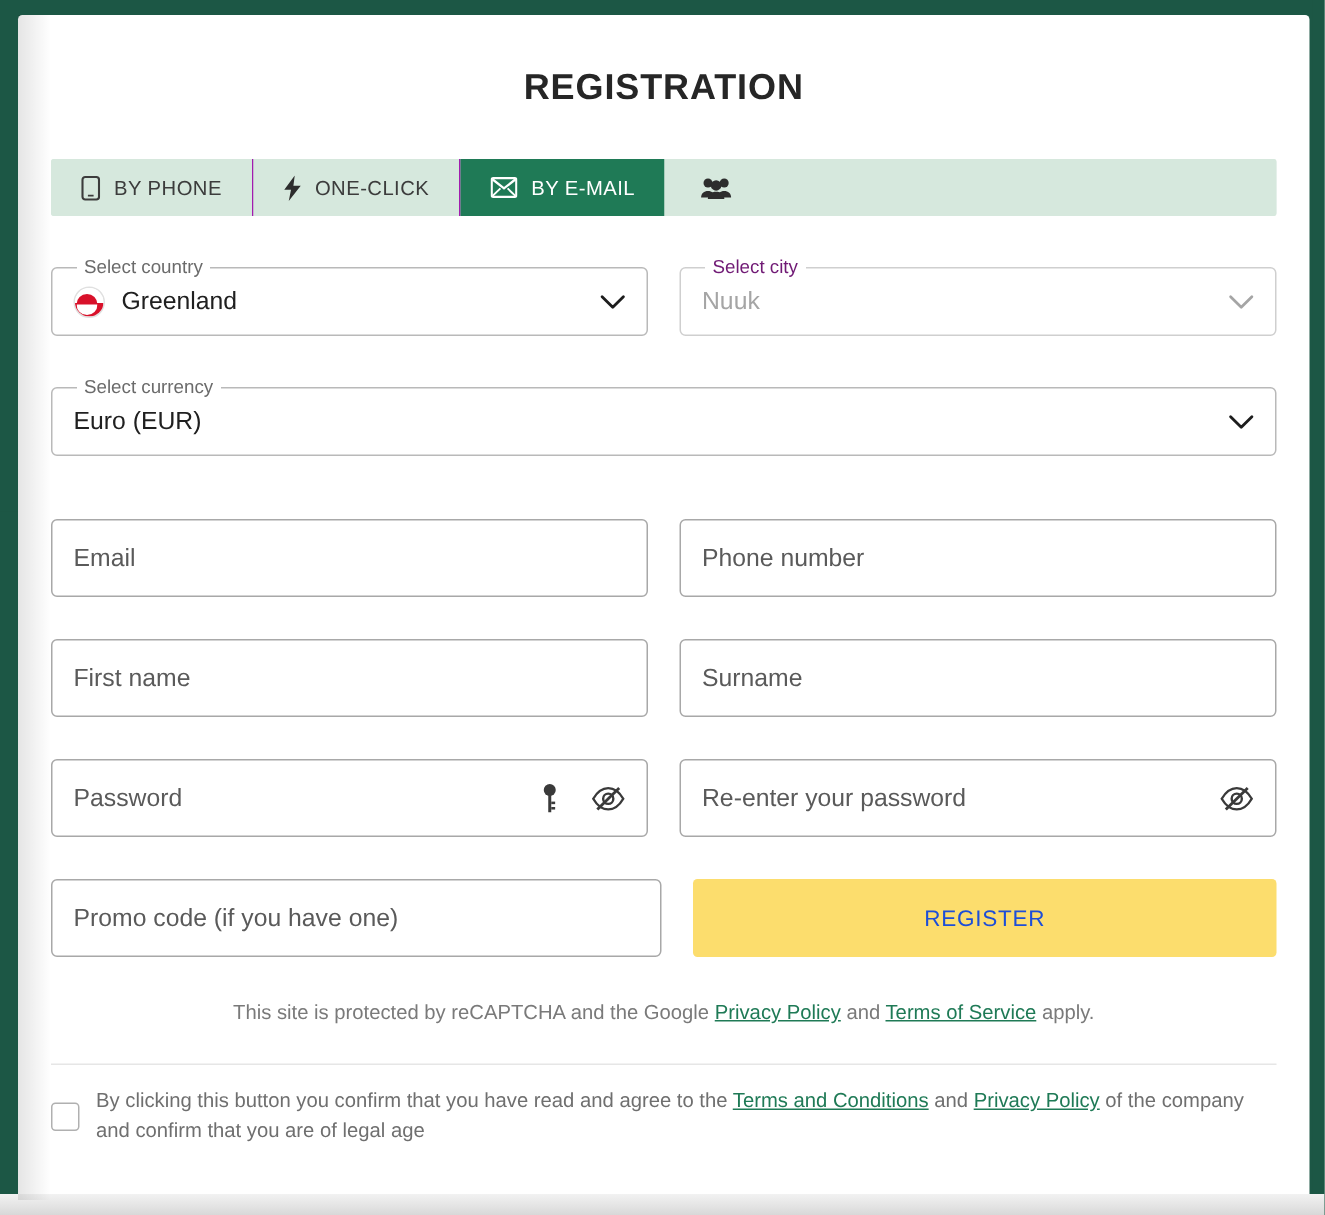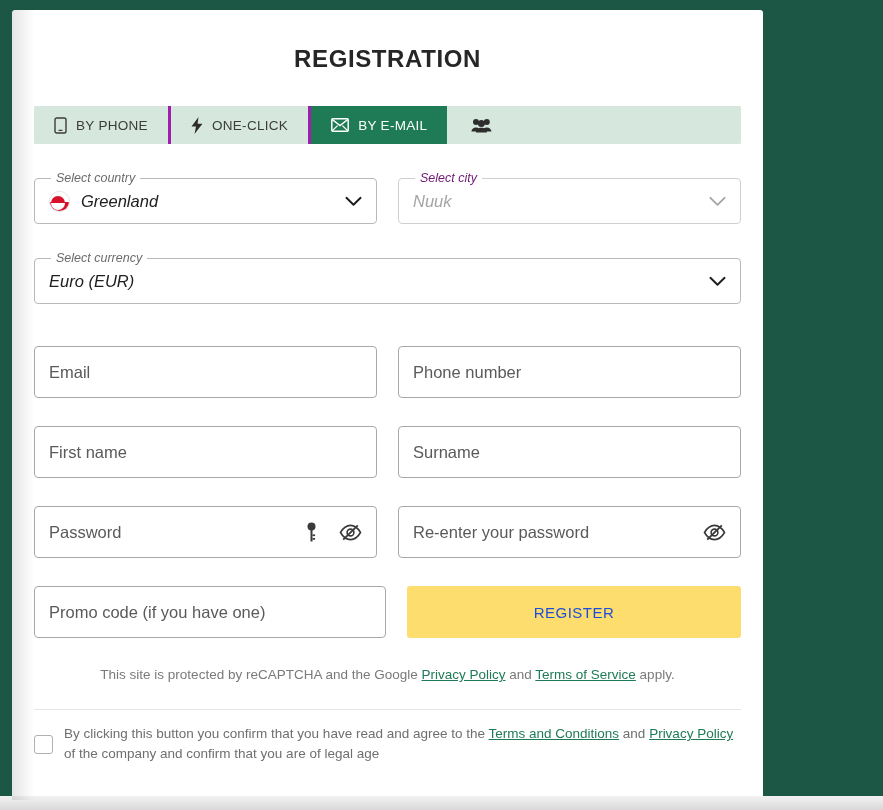--- a/index.html
+++ b/index.html
@@ -38,21 +38,21 @@
     width: 22px; height: 790px;
     background: linear-gradient(90deg, rgba(0,0,0,0.10) 0%, rgba(0,0,0,0.00) 100%);
     pointer-events: none;
     z-index: 5;
   }
 
   
   .card {
     position: absolute;
     left: 12px; top: 10px;
-    width: 751px; height: 790px;
+    width: 861px; height: 790px;
     background: #ffffff;
     border-radius: 3px;
     overflow: hidden;
   }
 
   .title {
     margin: 0;
     padding-top: 35px;
     text-align: center;
     font-size: 24px;
@@ -74,21 +74,21 @@
     display: flex;
     align-items: center;
     justify-content: center;
     gap: 9px;
     padding: 0 20px;
     height: 38px;
     font-size: 13.5px;
     letter-spacing: 0.3px;
     color: #3c3c3c;
     background: #d6e8dd;
-    border-right: 3px solid #a21caf;
+    border-right: 1px solid #a21caf;
     cursor: pointer;
     white-space: nowrap;
   }
   .tab:last-child { border-right: none; flex: 1; justify-content: flex-start; padding-left: 24px; }
   .tab.active {
     background: #1f7a56;
     color: #ffffff;
     border-right: none;
   }
   .tab .ticon { display: flex; align-items: center; }
@@ -100,21 +100,20 @@
 
   fieldset.select-box {
     margin: 0;
     padding: 0 14px;
     height: 52px;
     border: 1px solid #b9b9b9;
     border-radius: 4px;
     display: flex;
     align-items: center;
     background: #fff;
-    font-style: italic;
   }
   fieldset.select-box.disabled { border-color: #cfcfcf; }
   fieldset.select-box legend {
     padding: 0 5px;
     margin-left: 2px;
     font-size: 12.5px;
     color: #6b6b6b;
     line-height: 1;
   }
   fieldset.select-box.disabled legend { color: #701a75; }

